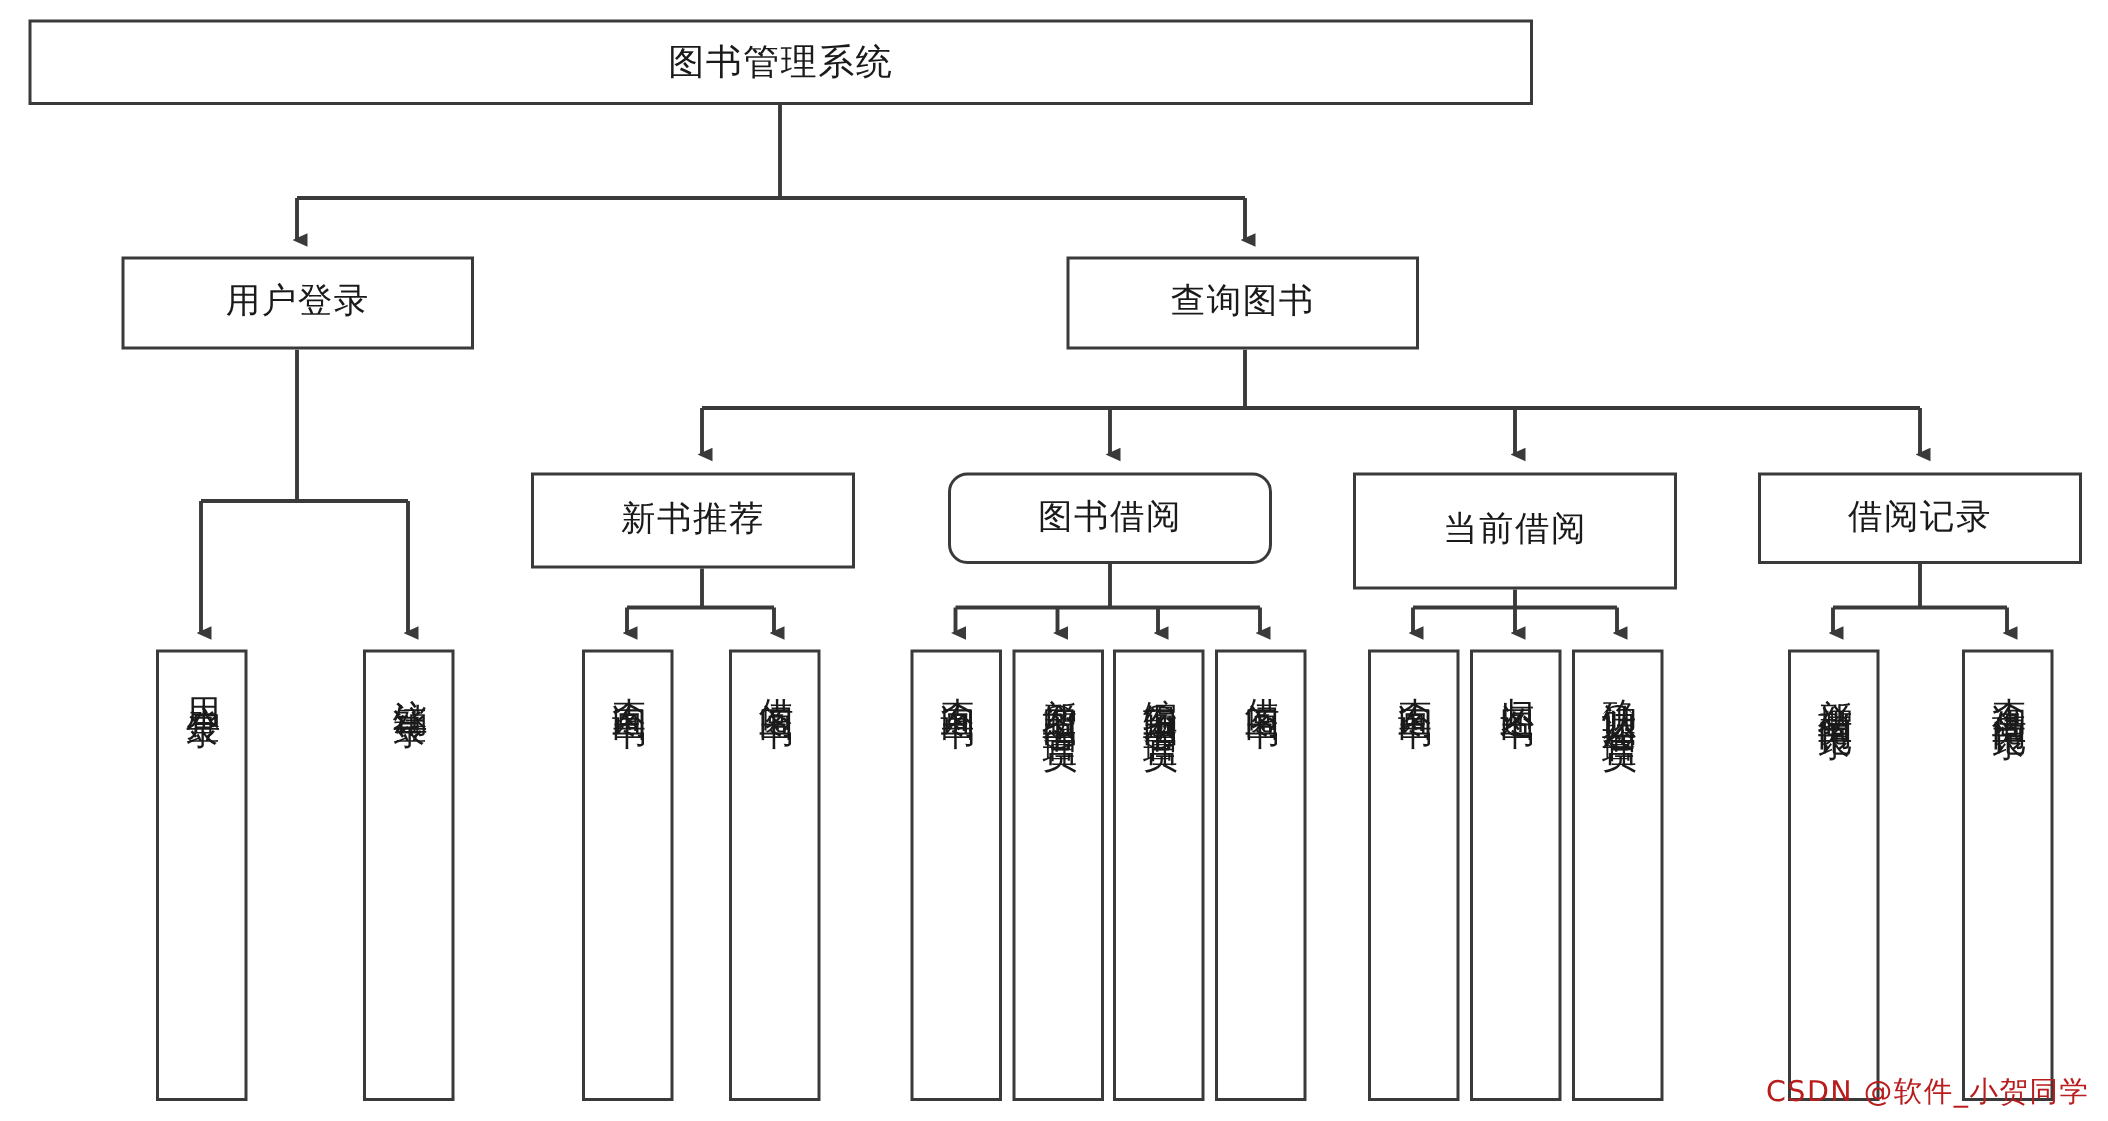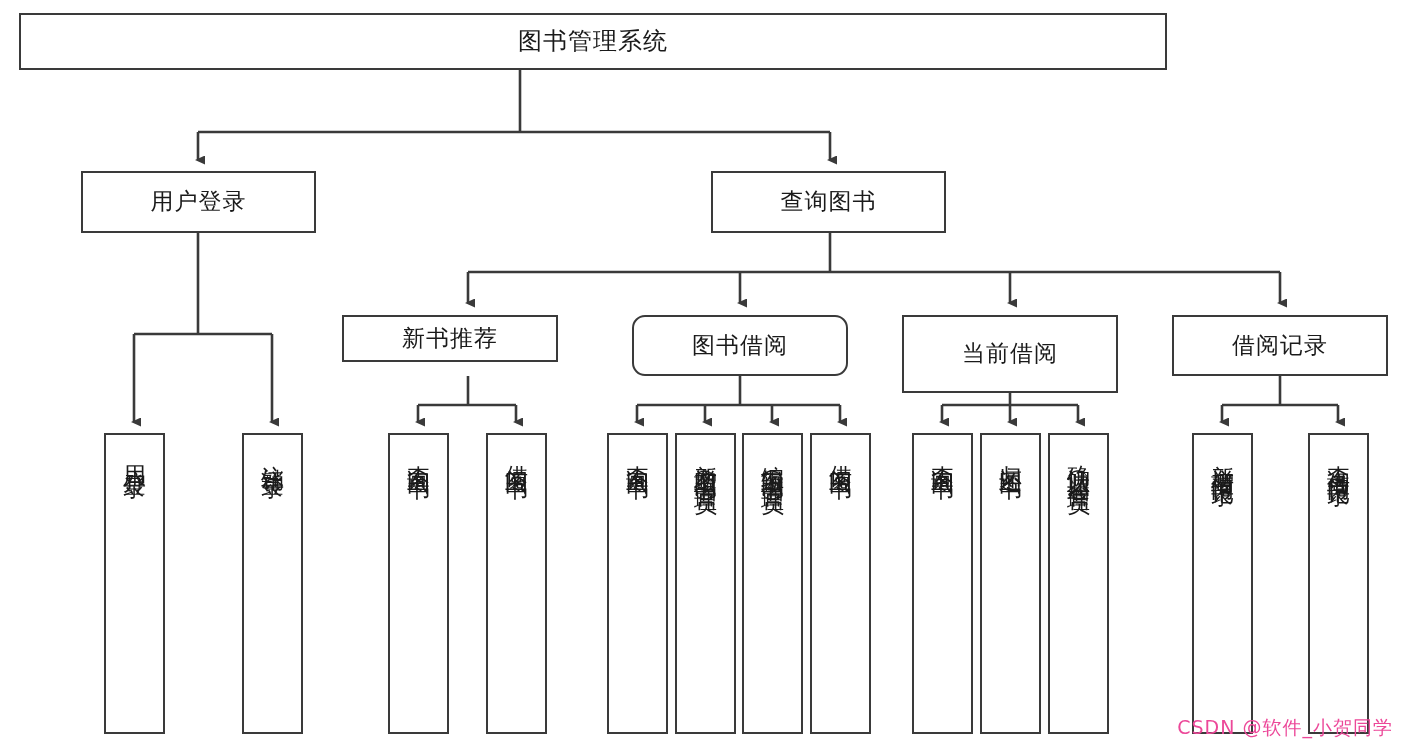--- a/index.html
+++ b/index.html
@@ -55,21 +55,21 @@
     color: #1a1a1a;
   }
   .node.root {
     font-size: 24px;
   }
   .watermark {
     position: absolute;
     right: 12px;
     bottom: 6px;
     font-size: 19px;
-    color: #ec4899;
+    color: #b91c1c;
     letter-spacing: 1px;
     white-space: nowrap;
     user-select: none;
   }
 </style>
 </head>
 <body>
 
 <div id="diagram-canvas">
 
@@ -116,32 +116,32 @@
       <path d="M1010,405 L1010,422" marker-end="url(#arrow)"></path>
       <path d="M1078,405 L1078,422" marker-end="url(#arrow)"></path>
 
       <path d="M1280,376 L1280,405"></path>
       <path d="M1222,405 L1338,405"></path>
       <path d="M1222,405 L1222,422" marker-end="url(#arrow)"></path>
       <path d="M1338,405 L1338,422" marker-end="url(#arrow)"></path>
     </g>
   </svg>
 
-  <div class="node horizontal root" style="left:19px; top:13px; width:1148px; height:57px;">
+  <div class="node horizontal root" style="left:19px; top:13px; width:1003px; height:57px;">
     <span>图书管理系统</span>
   </div>
 
   <div class="node horizontal" style="left:81px; top:171px; width:235px; height:62px;">
     <span>用户登录</span>
   </div>
   <div class="node horizontal" style="left:711px; top:171px; width:235px; height:62px;">
     <span>查询图书</span>
   </div>
 
-  <div class="node horizontal" style="left:342px; top:315px; width:216px; height:47px;text-align:center;">
+  <div class="node horizontal" style="left:354px; top:315px; width:216px; height:64px;text-align:center;">
     <span>新书推荐</span>
   </div>
   <div class="node horizontal" style="left:632px; top:315px; width:216px; height:61px;border-radius:13px;">
     <span>图书借阅</span>
   </div>
   <div class="node horizontal" style="left:902px; top:315px; width:216px; height:78px;">
     <span>当前借阅</span>
   </div>
   <div class="node horizontal" style="left:1172px; top:315px; width:216px; height:61px;">
     <span>借阅记录</span>

